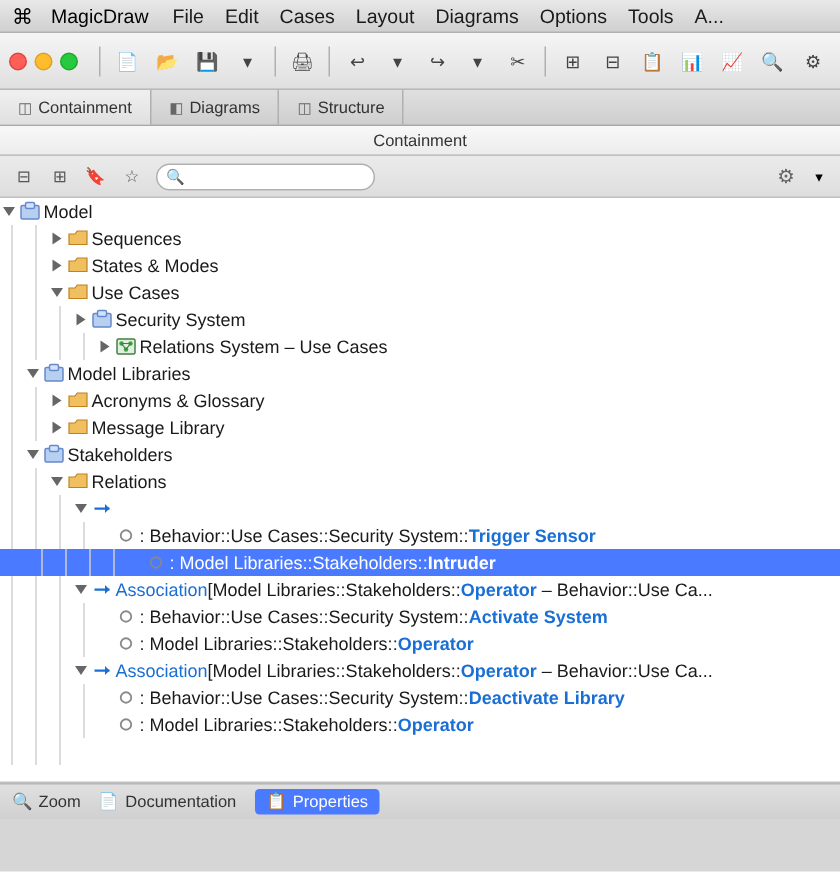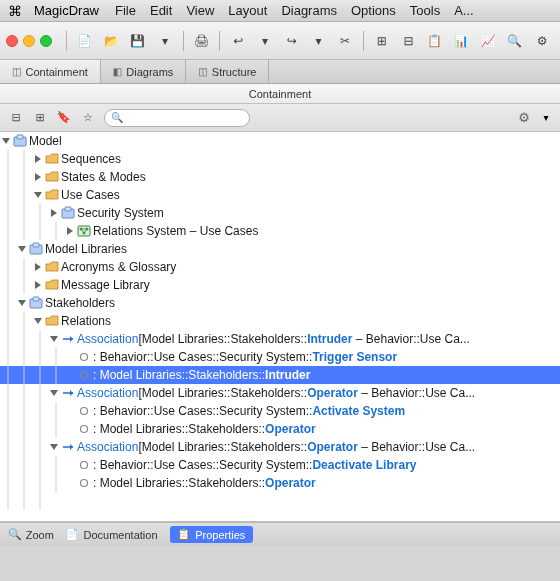--- a/index.html
+++ b/index.html
@@ -193,20 +193,21 @@
       height: 18px;
       padding-right: 4px;
       white-space: nowrap;
       cursor: pointer;
       font-size: 12px;
       color: #1a1a1a;
     }
     .tree-node.highlighted {
       background: #4a7aff;
       color: white;
+      padding-left: 20px;
     }
 
     .indent { display: inline-block; width: 16px; flex-shrink: 0; }
     .expand-icon {
       width: 12px;
       height: 12px;
       display: inline-flex;
       align-items: center;
       justify-content: center;
       font-size: 9px;
@@ -261,21 +262,21 @@
   </style>
 </head>
 <body>
 
 <div class="menu-bar">
   <span class="apple-logo">⌘</span>
   <span class="app-name">MagicDraw</span>
   <div class="menu-items">
     <span>File</span>
     <span>Edit</span>
-    <span>View</span>
+    <span>Cases</span>
     <span>Layout</span>
     <span>Diagrams</span>
     <span>Options</span>
     <span>Tools</span>
     <span>A...</span>
   </div>
 </div>
 
 <div class="toolbar">
 
@@ -619,21 +620,20 @@
           <svg width="12" height="12" viewBox="0 0 12 12">
             <polygon points="2,3 10,3 6,9" fill="#666"></polygon>
           </svg>
         </span>
         <span class="node-icon">
           <svg width="14" height="14" viewBox="0 0 14 14">
             <line x1="2" y1="7" x2="12" y2="7" stroke="#1a6fd4" stroke-width="1.5"></line>
             <polygon points="9,4 12,7 9,10" fill="#1a6fd4"></polygon>
           </svg>
         </span>
-        <span class="node-label"><span class="blue">Association</span><span class="black">[Model Libraries::Stakeholders::</span><span class="bold-blue">Intruder</span><span class="black"> – Behavior::Use Ca...</span></span>
       </div>
       <div class="tree-node">
         <span class="indent">
           <svg width="16" height="18" style="display:block">
             <line x1="8" y1="0" x2="8" y2="18" stroke="#d0d0d0" stroke-width="1"></line>
           </svg>
         </span>
         <span class="indent">
           <svg width="16" height="18" style="display:block">
             <line x1="8" y1="0" x2="8" y2="18" stroke="#d0d0d0" stroke-width="1"></line>

